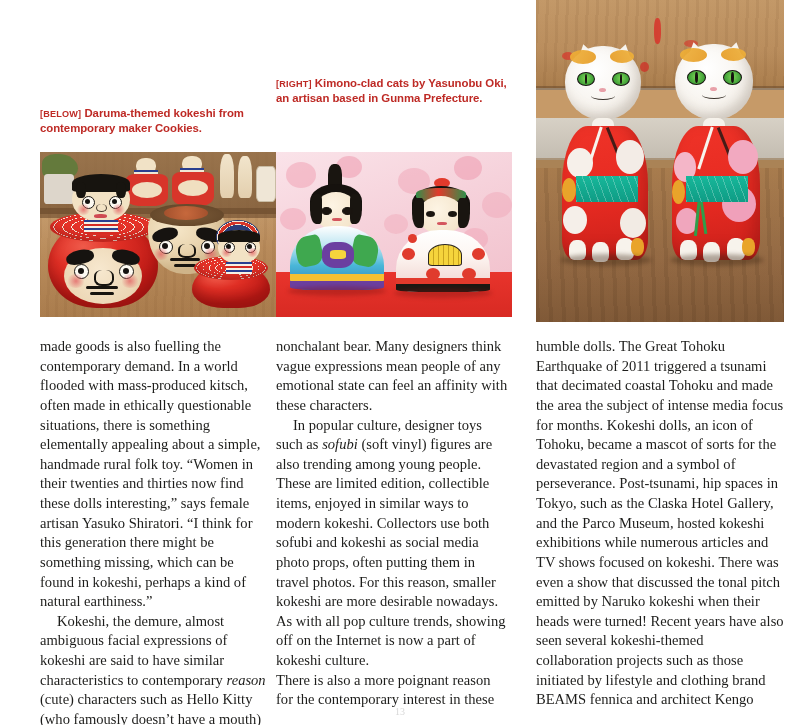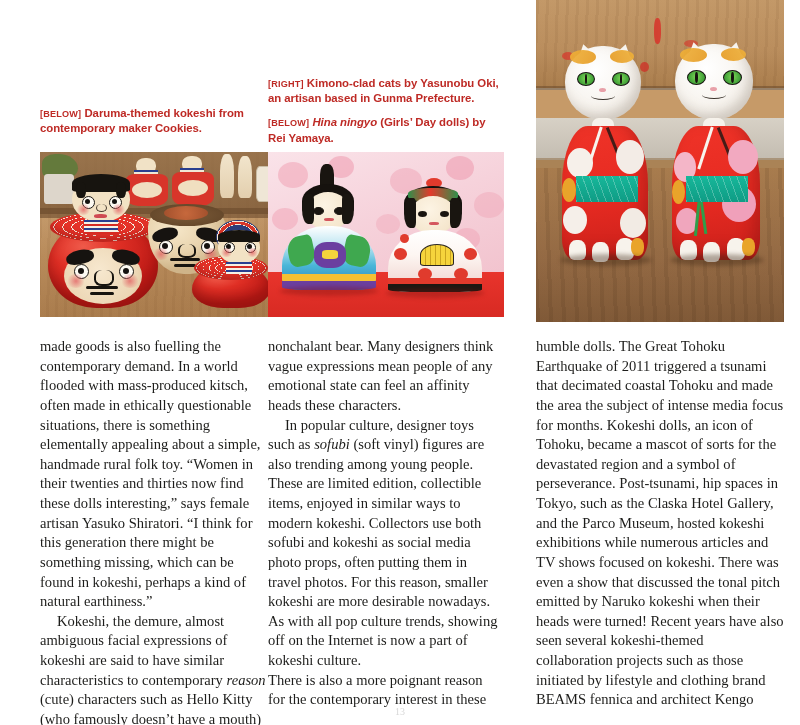--- a/index.html
+++ b/index.html
@@ -23,21 +23,21 @@
   }
 
   
   .col {
     position: absolute;
     top: 0;
     width: 233px;
     height: 725px;
   }
   .col-left   { left: 8px; margin-left: 32px; }
-  .col-mid    { left: 268px; }
+  .col-mid    { left: 276px; }
   .col-right  { left: 536px; width: 248px; }
 
   
   .caption {
     font-family: "Liberation Sans", "DejaVu Sans", sans-serif;
     font-weight: bold;
     font-size: 11.4px;
     line-height: 14.2px;
     color: #BE2A25;
     margin: 0 0 7px 0;
@@ -465,23 +465,20 @@
       <p class="indent"><span>Kokeshi, the demure, almost ambiguous facial expressions of kokeshi are said to have similar characteristics to contemporary </span><span class="ital">reason</span><span> (cute) characters such as Hello Kitty (who famously doesn’t have a mouth) and Rilakkuma, a</span></p>
     </div>
   </div>
 
   <div class="col col-mid">
 
     <div style="position:absolute; top:76px; width:232px;">
       <p class="caption">
         <span class="tag">[RIGHT]</span><span> Kimono-clad cats by Yasunobu Oki, an artisan based in Gunma Prefecture.</span>
       </p>
-      <p class="caption" style="margin-top:10px;">
-        <span class="tag">[BELOW]</span><span class="ital"> Hina ningyo</span><span> (Girls’ Day dolls) by Rei Yamaya.</span>
-      </p>
     </div>
 
     <div class="photo photo-hina" style="position:absolute; left:0; top:152px; width:236px; height:165px;">
 
       <div class="ph" style="left:0;top:0;width:236px;height:124px;
            background:linear-gradient(160deg,#fae3e9 0%,#f6d2db 50%,#f2c3ce 100%);"></div>
       <div class="ph" style="left:10px;top:10px;width:30px;height:26px;border-radius:50%;background:#f0a3b5;opacity:.55;"></div>
       <div class="ph" style="left:60px;top:4px;width:26px;height:22px;border-radius:50%;background:#ee94aa;opacity:.5;"></div>
       <div class="ph" style="left:122px;top:16px;width:32px;height:26px;border-radius:50%;background:#f0a3b5;opacity:.5;"></div>
       <div class="ph" style="left:178px;top:4px;width:28px;height:24px;border-radius:50%;background:#ee94aa;opacity:.5;"></div>
@@ -546,21 +543,21 @@
              border-radius:50% 50% 12% 12%;border:1.4px solid #2b2620;"></div>
 
         <div class="ph" style="left:120px;top:126px;width:94px;height:7px;background:#e23a2c;border-radius:0 0 20% 20%;"></div>
         <div class="ph" style="left:120px;top:132px;width:94px;height:8px;background:#1c1812;border-radius:0 0 30% 30%;"></div>
         <div class="ph" style="left:118px;top:136px;width:98px;height:10px;border-radius:50%;
              background:rgba(120,16,14,0.35);filter:blur(2px);"></div>
       </div>
     </div>
 
     <div class="body-text" style="position:absolute; top:337px; width:232px;">
-      <p><span>nonchalant bear. Many designers think vague expressions mean people of any emotional state can feel an affinity heads these characters.</span></p>
+      <p><span>nonchalant bear. Many designers think vague expressions mean people of any emotional state can feel an affinity with these characters.</span></p>
       <p class="indent"><span>In popular culture, designer toys such as </span><span class="ital">sofubi</span><span> (soft vinyl) figures are also trending among young people. These are limited edition, collectible items, enjoyed in similar ways to modern kokeshi. Collectors use both sofubi and kokeshi as social media photo props, often putting them in travel photos. For this reason, smaller kokeshi are more desirable nowadays. As with all pop culture trends, showing off on the Internet is now a part of kokeshi culture.</span></p>
       <p><span>There is also a more poignant reason for the contemporary interest in these</span></p>
     </div>
   </div>
 
   <div class="col col-right">
     <div class="body-text" style="position:absolute; top:337px; width:248px;">
       <p><span>humble dolls. The Great Tohoku Earthquake of 2011 triggered a tsunami that decimated coastal Tohoku and made the area the subject of intense media focus for months. Kokeshi dolls, an icon of Tohoku, became a mascot of sorts for the devastated region and a symbol of perseverance. Post-tsunami, hip spaces in Tokyo, such as the Claska Hotel Gallery, and the Parco Museum, hosted kokeshi exhibitions while numerous articles and TV shows focused on kokeshi. There was even a show that discussed the tonal pitch emitted by Naruko kokeshi when their heads were turned! Recent years have also seen several kokeshi-themed collaboration projects such as those initiated by lifestyle and clothing brand BEAMS fennica and architect Kengo</span></p>
     </div>
   </div>

